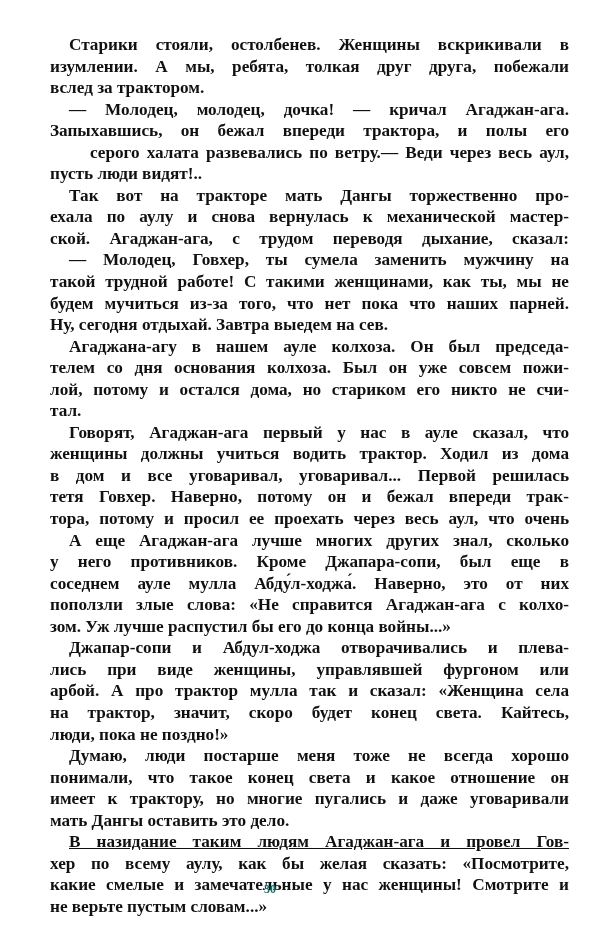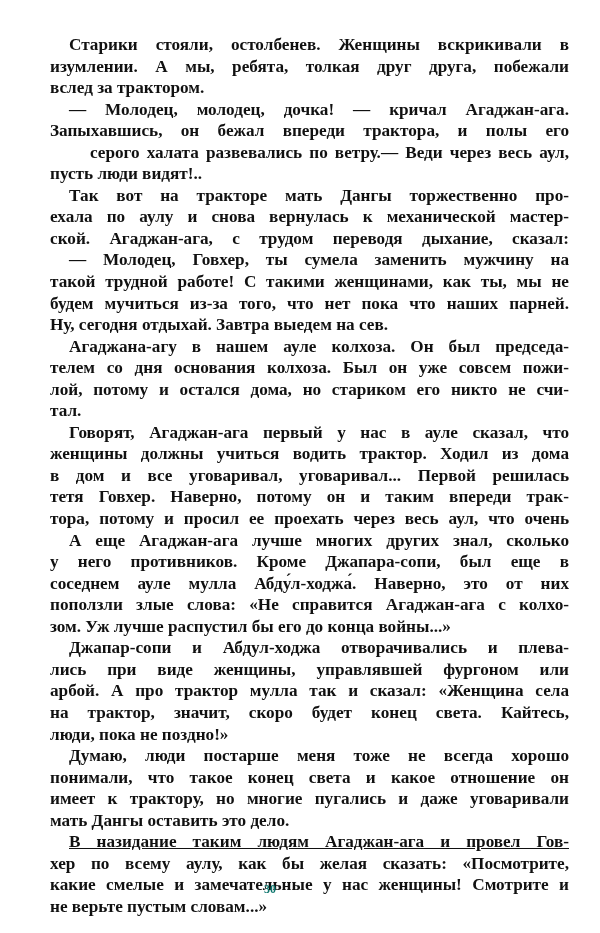--- a/index.html
+++ b/index.html
@@ -40,21 +40,21 @@
     <span class="line"><span style="white-space: nowrap; word-spacing: 0px;">такой трудной работе! С такими женщинами, как ты, мы не</span></span>
     <span class="line"><span style="white-space: nowrap; word-spacing: 0px;">будем мучиться из-за того, что нет пока что наших парней.</span></span>
     <span class="line last"><span style="white-space: nowrap; font-family: Liberation Serif, serif;">Ну, сегодня отдыхай. Завтра выедем на сев.</span></span>
     <span class="line indent"><span style="white-space: nowrap; word-spacing: 0px;">Агаджана-агу в нашем ауле колхоза. Он был председа-</span></span>
     <span class="line"><span style="white-space: nowrap; word-spacing: 0px;">телем со дня основания колхоза. Был он уже совсем пожи-</span></span>
     <span class="line"><span style="white-space: nowrap; word-spacing: 0px;">лой, потому и остался дома, но стариком его никто не счи-</span></span>
     <span class="line last"><span style="white-space: nowrap;">тал.</span></span>
     <span class="line indent"><span style="white-space: nowrap; word-spacing: 0px;">Говорят, Агаджан-ага первый у нас в ауле сказал, что</span></span>
     <span class="line"><span style="white-space: nowrap; word-spacing: 0px;">женщины должны учиться водить трактор. Ходил из дома</span></span>
     <span class="line"><span style="white-space: nowrap; word-spacing: 0px;">в дом и все уговаривал, уговаривал... Первой решилась</span></span>
-    <span class="line"><span style="white-space: nowrap; word-spacing: 0px;">тетя Говхер. Наверно, потому он и таким впереди трак-</span></span>
+    <span class="line"><span style="white-space: nowrap; word-spacing: 0px;">тетя Говхер. Наверно, потому он и бежал впереди трак-</span></span>
     <span class="line"><span style="white-space: nowrap; word-spacing: 0px; font-family: Liberation Serif, serif;">тора, потому и просил ее проехать через весь аул, что очень</span></span>
     <span class="line indent"><span style="white-space: nowrap; word-spacing: 0px;">А еще Агаджан-ага лучше многих других знал, сколько</span></span>
     <span class="line"><span style="white-space: nowrap; word-spacing: 0px;">у него противников. Кроме Джапара-сопи, был еще в</span></span>
     <span class="line"><span style="white-space: nowrap; word-spacing: 0px;">соседнем ауле мулла Абду́л-ходжа́. Наверно, это от них</span></span>
     <span class="line"><span style="white-space: nowrap; word-spacing: 0px;">поползли злые слова: «Не справится Агаджан-ага с колхо-</span></span>
     <span class="line last"><span style="white-space: nowrap;">зом. Уж лучше распустил бы его до конца войны...»</span></span>
     <span class="line indent"><span style="white-space: nowrap; word-spacing: 0px; margin-top: 16px;">Джапар-сопи и Абдул-ходжа отворачивались и плева-</span></span>
     <span class="line"><span style="white-space: nowrap; word-spacing: 0px;">лись при виде женщины, управлявшей фургоном или</span></span>
     <span class="line"><span style="white-space: nowrap; word-spacing: 0px;">арбой. А про трактор мулла так и сказал: «Женщина села</span></span>
     <span class="line"><span style="white-space: nowrap; word-spacing: 0px;">на трактор, значит, скоро будет конец света. Кайтесь,</span></span>

